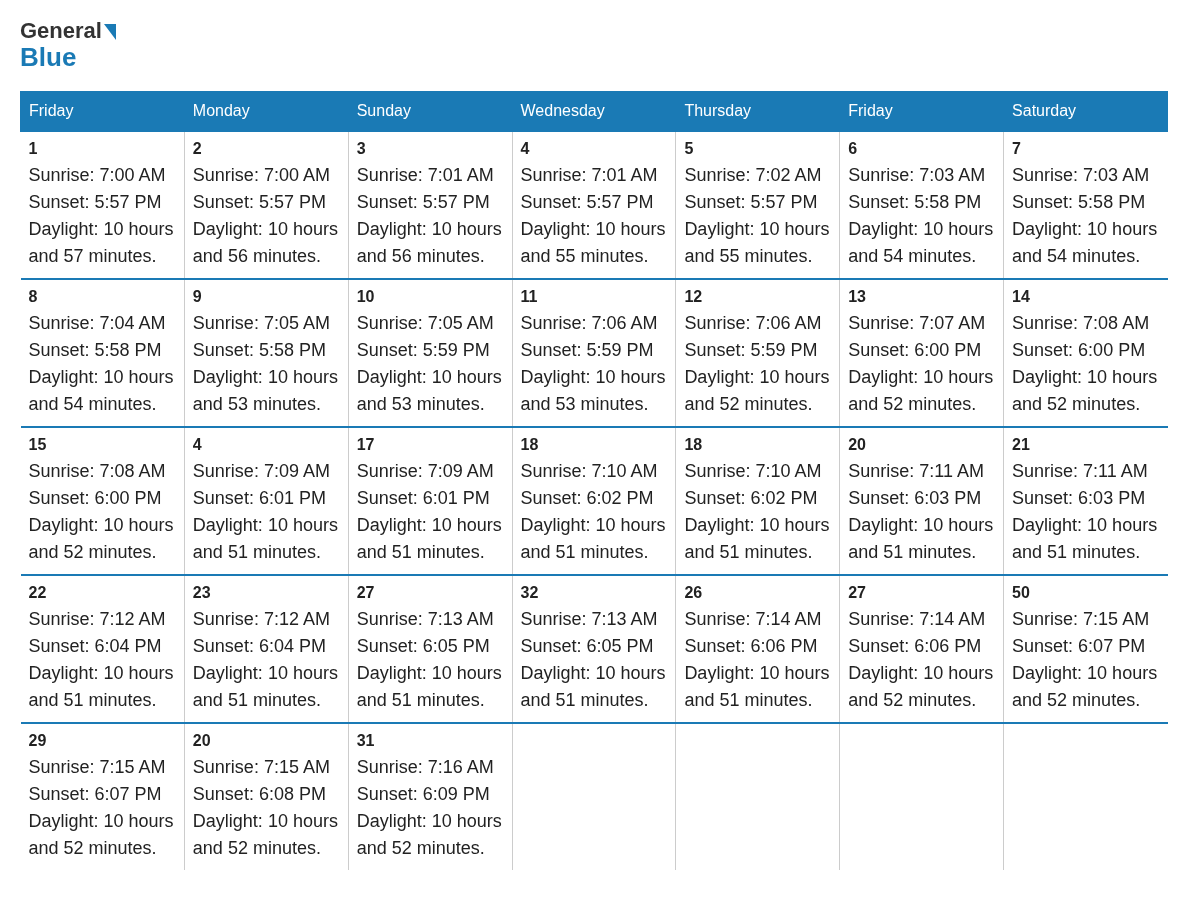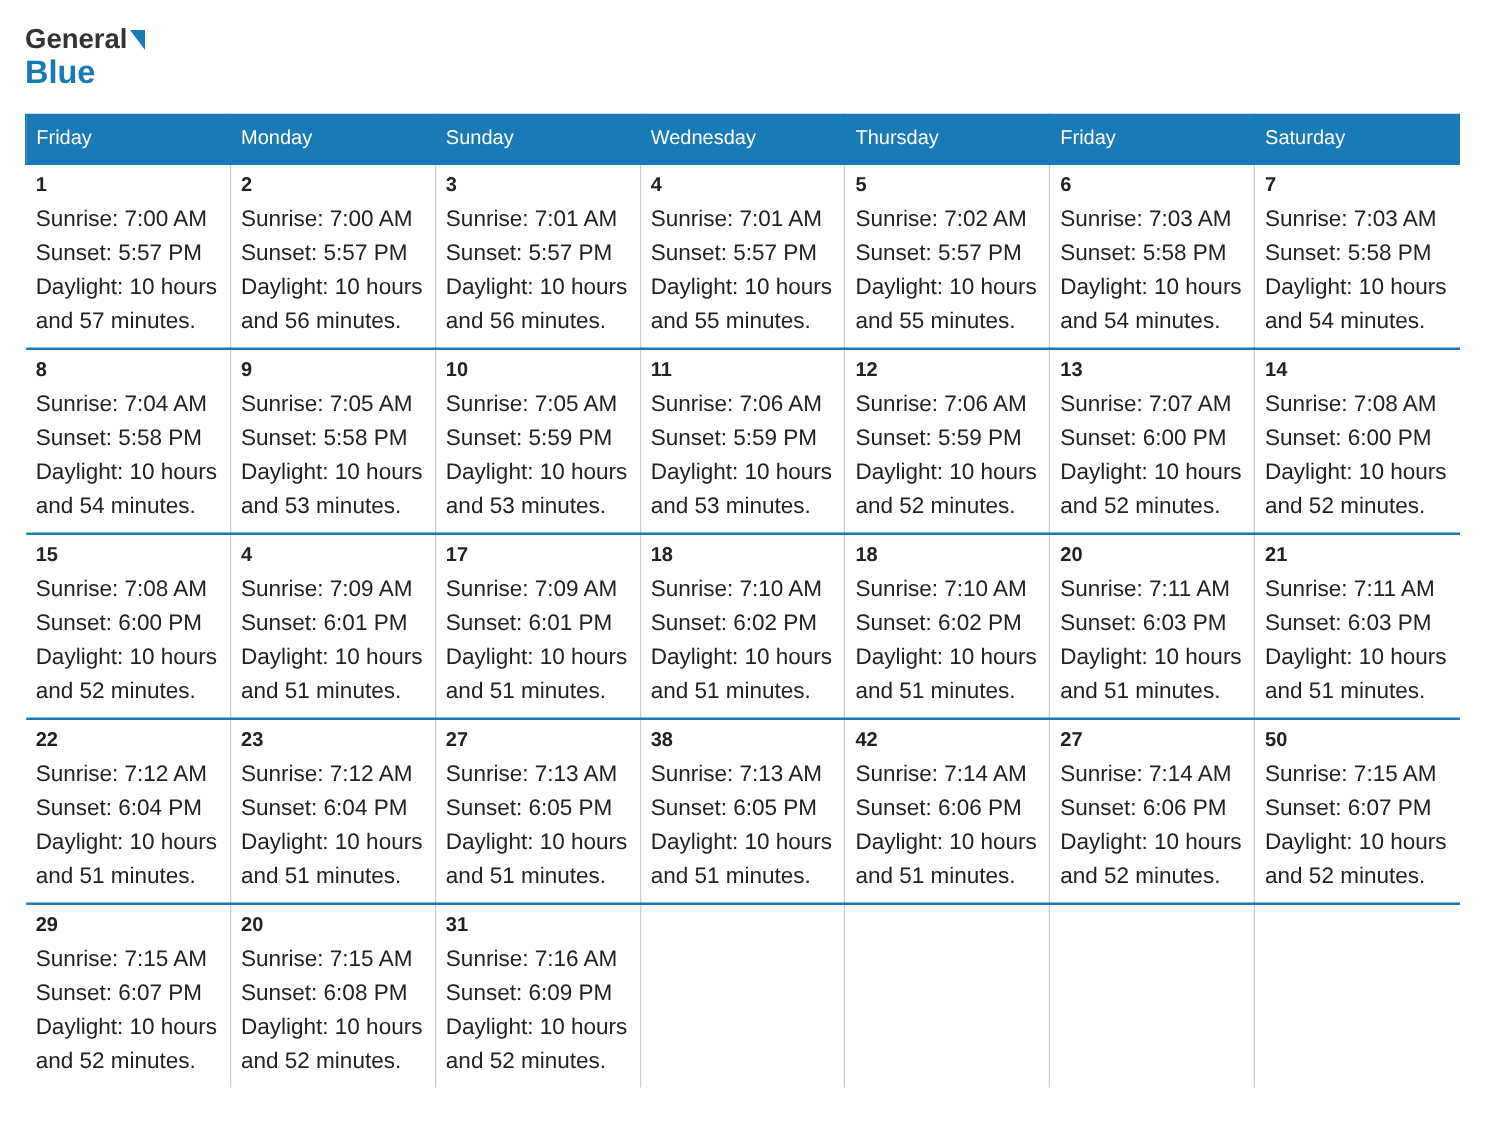--- a/index.html
+++ b/index.html
@@ -159,22 +159,22 @@
         <td><span class="day-num">17</span><span class="day-info">Sunrise: 7:09 AM<br>Sunset: 6:01 PM<br>Daylight: 10 hours<br> and 51 minutes.</span></td>
         <td><span class="day-num">18</span><span class="day-info">Sunrise: 7:10 AM<br>Sunset: 6:02 PM<br>Daylight: 10 hours<br> and 51 minutes.</span></td>
         <td><span class="day-num">18</span><span class="day-info">Sunrise: 7:10 AM<br>Sunset: 6:02 PM<br>Daylight: 10 hours<br> and 51 minutes.</span></td>
         <td><span class="day-num">20</span><span class="day-info">Sunrise: 7:11 AM<br>Sunset: 6:03 PM<br>Daylight: 10 hours<br> and 51 minutes.</span></td>
         <td><span class="day-num">21</span><span class="day-info">Sunrise: 7:11 AM<br>Sunset: 6:03 PM<br>Daylight: 10 hours<br> and 51 minutes.</span></td>
       </tr>
       <tr>
         <td><span class="day-num">22</span><span class="day-info">Sunrise: 7:12 AM<br>Sunset: 6:04 PM<br>Daylight: 10 hours<br> and 51 minutes.</span></td>
         <td><span class="day-num">23</span><span class="day-info">Sunrise: 7:12 AM<br>Sunset: 6:04 PM<br>Daylight: 10 hours<br> and 51 minutes.</span></td>
         <td><span class="day-num">27</span><span class="day-info">Sunrise: 7:13 AM<br>Sunset: 6:05 PM<br>Daylight: 10 hours<br> and 51 minutes.</span></td>
-        <td><span class="day-num">38</span><span class="day-info">Sunrise: 7:13 AM<br>Sunset: 6:05 PM<br>Daylight: 10 hours<br> and 51 minutes.</span></td>
-        <td><span class="day-num">42</span><span class="day-info">Sunrise: 7:14 AM<br>Sunset: 6:06 PM<br>Daylight: 10 hours<br> and 51 minutes.</span></td>
+        <td><span class="day-num">32</span><span class="day-info">Sunrise: 7:13 AM<br>Sunset: 6:05 PM<br>Daylight: 10 hours<br> and 51 minutes.</span></td>
+        <td><span class="day-num">26</span><span class="day-info">Sunrise: 7:14 AM<br>Sunset: 6:06 PM<br>Daylight: 10 hours<br> and 51 minutes.</span></td>
         <td><span class="day-num">27</span><span class="day-info">Sunrise: 7:14 AM<br>Sunset: 6:06 PM<br>Daylight: 10 hours<br> and 52 minutes.</span></td>
         <td><span class="day-num">50</span><span class="day-info">Sunrise: 7:15 AM<br>Sunset: 6:07 PM<br>Daylight: 10 hours<br> and 52 minutes.</span></td>
       </tr>
       <tr>
         <td><span class="day-num">29</span><span class="day-info">Sunrise: 7:15 AM<br>Sunset: 6:07 PM<br>Daylight: 10 hours<br> and 52 minutes.</span></td>
         <td><span class="day-num">20</span><span class="day-info">Sunrise: 7:15 AM<br>Sunset: 6:08 PM<br>Daylight: 10 hours<br> and 52 minutes.</span></td>
         <td><span class="day-num">31</span><span class="day-info">Sunrise: 7:16 AM<br>Sunset: 6:09 PM<br>Daylight: 10 hours<br> and 52 minutes.</span></td>
         <td class="empty-cell"></td>
         <td class="empty-cell"></td>
         <td class="empty-cell"></td>

